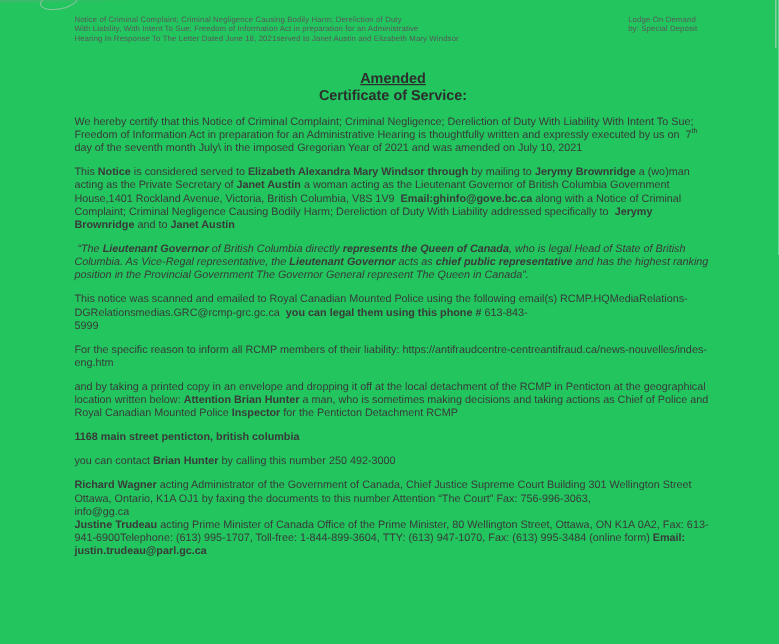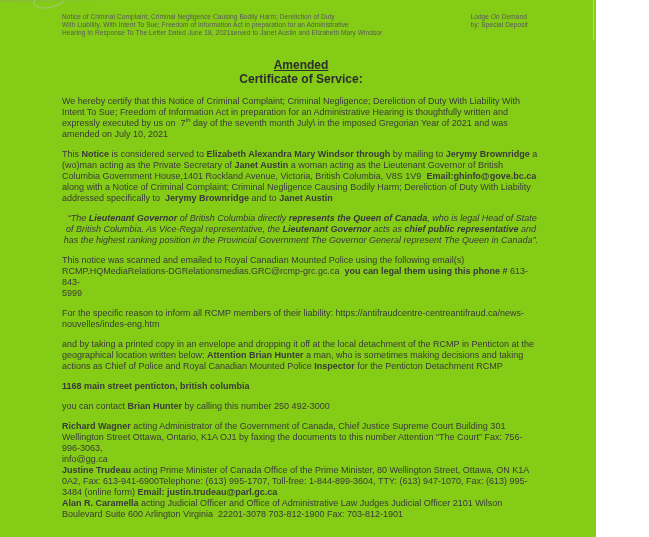--- a/index.html
+++ b/index.html
@@ -1,20 +1,20 @@
 <!DOCTYPE html>
 <html><head>
 <meta charset="utf-8">
 <style>
   html, body { margin: 0; padding: 0; background: #ffffff; }
   .page {
     position: relative;
-    width: 596px;
+    width: 649px;
     height: 537px;
-    background: #84cc16;
+    background: #22c55e;
     overflow: hidden;
     box-sizing: border-box;
     padding: 13px 56px 16px 62px;
     font-family: "Liberation Sans", "DejaVu Sans", sans-serif;
     color: #3a3a3a;
   }
   
   .scan-squiggle {
     position: absolute;
     left: 33px; top: -6px;
@@ -65,21 +65,21 @@
     font-size: 9px;
     line-height: 11px;
     color: #3a3a3a;
   }
   p.para {
     margin: 0 0 9px 0;
     white-space: pre-wrap;
     word-wrap: break-word;
   }
   p.para.tight { margin-bottom: 0; }
-  p.para.quote { font-style: italic; text-align: center; }
+  p.para.quote { font-style: italic; }
   .b { font-weight: bold; }
   .u { }
   sup { font-size: 6px; line-height: 0; vertical-align: super; }
 </style>
 </head>
 <body>
 
 <div class="page">
 
   <div class="scan-squiggle"></div>
@@ -107,16 +107,15 @@
       <p class="para"><span>We hereby certify that this Notice of Criminal Complaint; Criminal Negligence; Dereliction of Duty With Liability With Intent To Sue; Freedom of Information Act in preparation for an Administrative Hearing is thoughtfully written and expressly executed by us on  7</span><sup>th</sup><span> day of the seventh month July\ in the imposed Gregorian Year of 2021 and was amended on July 10, 2021</span></p>
       <p class="para"><span>This </span><span class="b">Notice</span><span> is considered served to </span><span class="b">Elizabeth Alexandra Mary Windsor through</span><span> by mailing to </span><span class="b">Jerymy Brownridge</span><span> a (wo)man acting as the Private Secretary of </span><span class="b">Janet Austin</span><span> a woman acting as the Lieutenant Governor of British Columbia Government House,1401 Rockland Avenue, Victoria, British Columbia, V8S 1V9  </span><span class="b">Email:ghinfo@gove.bc.ca</span><span> along with a Notice of Criminal Complaint; Criminal Negligence Causing Bodily Harm; Dereliction of Duty With Liability addressed specifically to  </span><span class="b">Jerymy Brownridge</span><span> and to </span><span class="b">Janet Austin</span></p>
       <p class="para quote"><span> “The </span><span class="b">Lieutenant Governor</span><span> of British Columbia directly </span><span class="b">represents the Queen of Canada</span><span>, who is legal Head of State of British Columbia. As Vice-Regal representative, the </span><span class="b">Lieutenant Governor</span><span> acts as </span><span class="b">chief public representative</span><span> and has the highest ranking position in the Provincial Government The Governor General represent The Queen in Canada”.</span></p>
       <p class="para"><span>This notice was scanned and emailed to Royal Canadian Mounted Police using the following email(s) RCMP.HQMediaRelations-DGRelationsmedias.GRC@rcmp-grc.gc.ca  </span><span class="b">you can legal them using this phone #</span><span> 613-843-</span><br><span>5999</span></p>
       <p class="para"><span>For the specific reason to inform all RCMP members of their liability: https://antifraudcentre-centreantifraud.ca/news-nouvelles/indes-eng.htm</span></p>
       <p class="para"><span>and by taking a printed copy in an envelope and dropping it off at the local detachment of the RCMP in Penticton at the geographical location written below: </span><span class="b">Attention Brian Hunter</span><span> a man, who is sometimes making decisions and taking actions as Chief of Police and Royal Canadian Mounted Police </span><span class="b">Inspector</span><span> for the Penticton Detachment RCMP</span></p>
       <p class="para"><span class="b">1168 main street penticton, british columbia</span></p>
       <p class="para"><span>you can contact </span><span class="b">Brian Hunter</span><span> by calling this number 250 492-3000</span></p>
       <p class="para tight"><span class="b">Richard Wagner</span><span> acting Administrator of the Government of Canada, Chief Justice Supreme Court Building 301 Wellington Street Ottawa, Ontario, K1A OJ1 by faxing the documents to this number Attention “The Court” Fax: 756-996-3063,</span><br><span class="u">info@gg.ca</span></p>
       <p class="para tight"><span class="b">Justine Trudeau</span><span> acting Prime Minister of Canada Office of the Prime Minister, 80 Wellington Street, Ottawa, ON K1A 0A2, Fax: 613-941-6900Telephone: (613) 995-1707, Toll-free: 1-844-899-3604, TTY: (613) 947-1070, Fax: (613) 995-3484 (online form) </span><span class="b">Email: justin.trudeau@parl.gc.ca</span></p>
-      <p class="para tight"><span class="b">Alan R. Caramella</span><span> acting Judicial Officer and Office of Administrative Law Judges Judicial Officer 2101 Wilson Boulevard Suite 600 Arlington Virginia  22201-3078 703-812-1900 Fax: 703-812-1901</span></p>
     </div>
 
 </div>
 
 </body></html>

